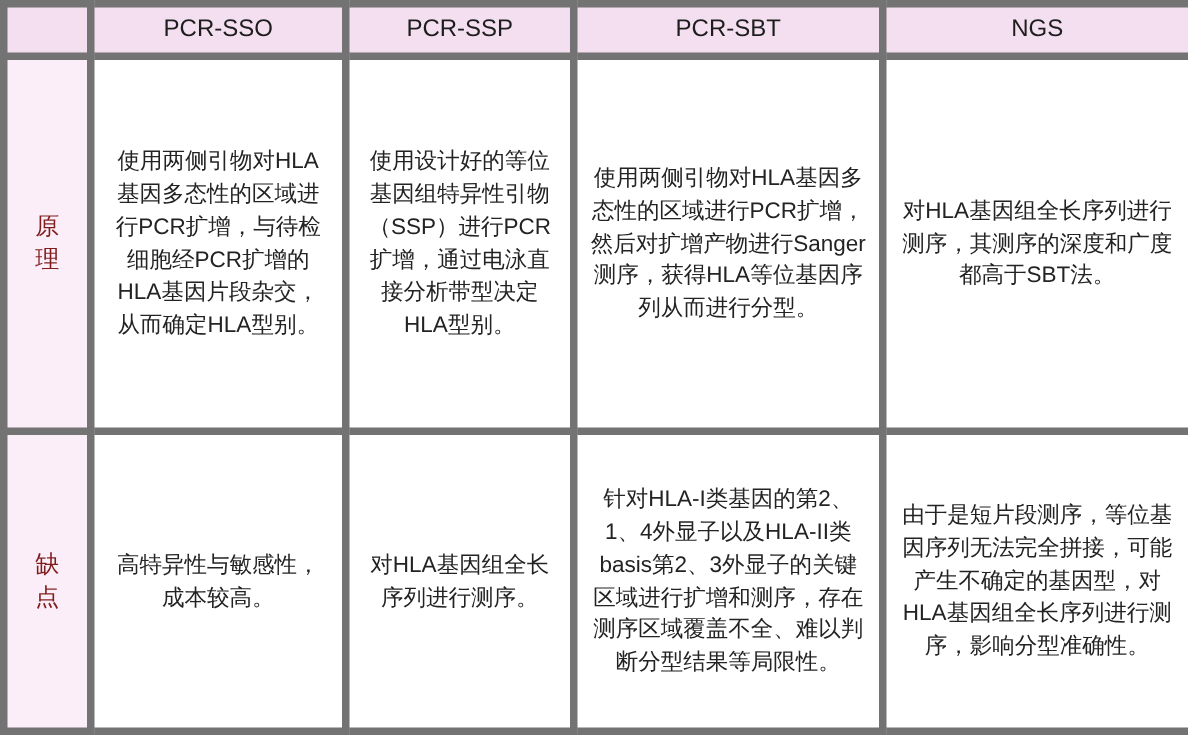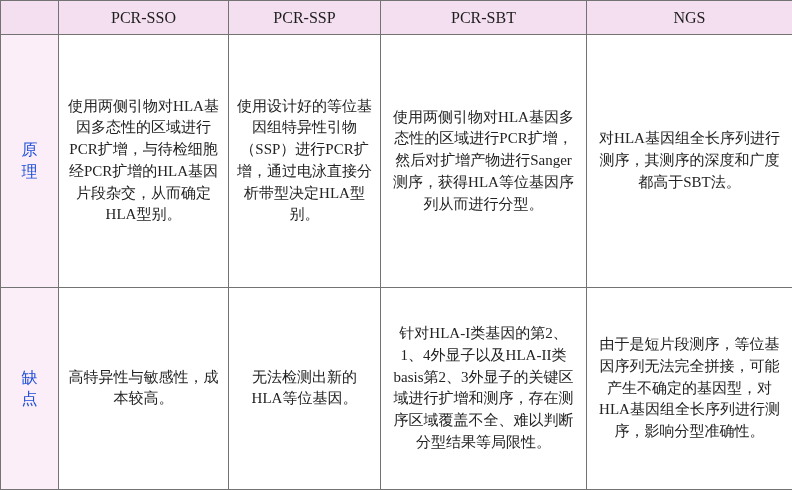--- a/index.html
+++ b/index.html
@@ -19,42 +19,41 @@
     height: 490px;
     box-sizing: border-box;
   }
   table.comparison {
     border-collapse: collapse;
     width: 792px;
     height: 490px;
     table-layout: fixed;
   }
   table.comparison td, table.comparison th {
-    border: 1px solid #737373;
+    border: 5px solid #737373;
     vertical-align: middle;
     text-align: center;
     padding: 6px 8px;
     box-sizing: border-box;
-    font-family: Liberation Serif, serif;
   }
   thead th {
     background: #f4dff0;
     font-weight: normal;
     font-size: 16px;
     color: #1d1d1d;
     height: 34px;
     padding: 4px 6px;
   }
   thead th.corner {
     background: #f4dff0;
   }
   tbody td.rowlabel {
     background: #fbeef8;
     font-size: 16px;
-    color: #1d4ed8;
+    color: #7f1d1d;
     line-height: 1.35;
     width: 58px;
     padding: 4px 18px;
   }
   tbody td.cell {
     background: #ffffff;
     font-size: 15px;
     line-height: 1.45;
     color: #232323;
     text-align: center;
@@ -93,19 +92,19 @@
       <tr class="row-principle">
         <td class="rowlabel">原理</td>
         <td class="cell">使用两侧引物对HLA基因多态性的区域进行PCR扩增，与待检细胞经PCR扩增的HLA基因片段杂交，从而确定HLA型别。</td>
         <td class="cell">使用设计好的等位基因组特异性引物（SSP）进行PCR扩增，通过电泳直接分析带型决定HLA型别。</td>
         <td class="cell">使用两侧引物对HLA基因多态性的区域进行PCR扩增，然后对扩增产物进行Sanger测序，获得HLA等位基因序列从而进行分型。</td>
         <td class="cell">对HLA基因组全长序列进行测序，其测序的深度和广度都高于SBT法。</td>
       </tr>
       <tr class="row-cons">
         <td class="rowlabel">缺点</td>
         <td class="cell">高特异性与敏感性，成本较高。</td>
-        <td class="cell">无法检测出新的HLA等位基因。</td>
+        <td class="cell">对HLA基因组全长序列进行测序。</td>
         <td class="cell">针对HLA-I类基因的第2、1、4外显子以及HLA-II类basis第2、3外显子的关键区域进行扩增和测序，存在测序区域覆盖不全、难以判断分型结果等局限性。</td>
         <td class="cell">由于是短片段测序，等位基因序列无法完全拼接，可能产生不确定的基因型，对HLA基因组全长序列进行测序，影响分型准确性。</td>
       </tr>
     </tbody>
   </table>
 </div>
 
 </body></html>

